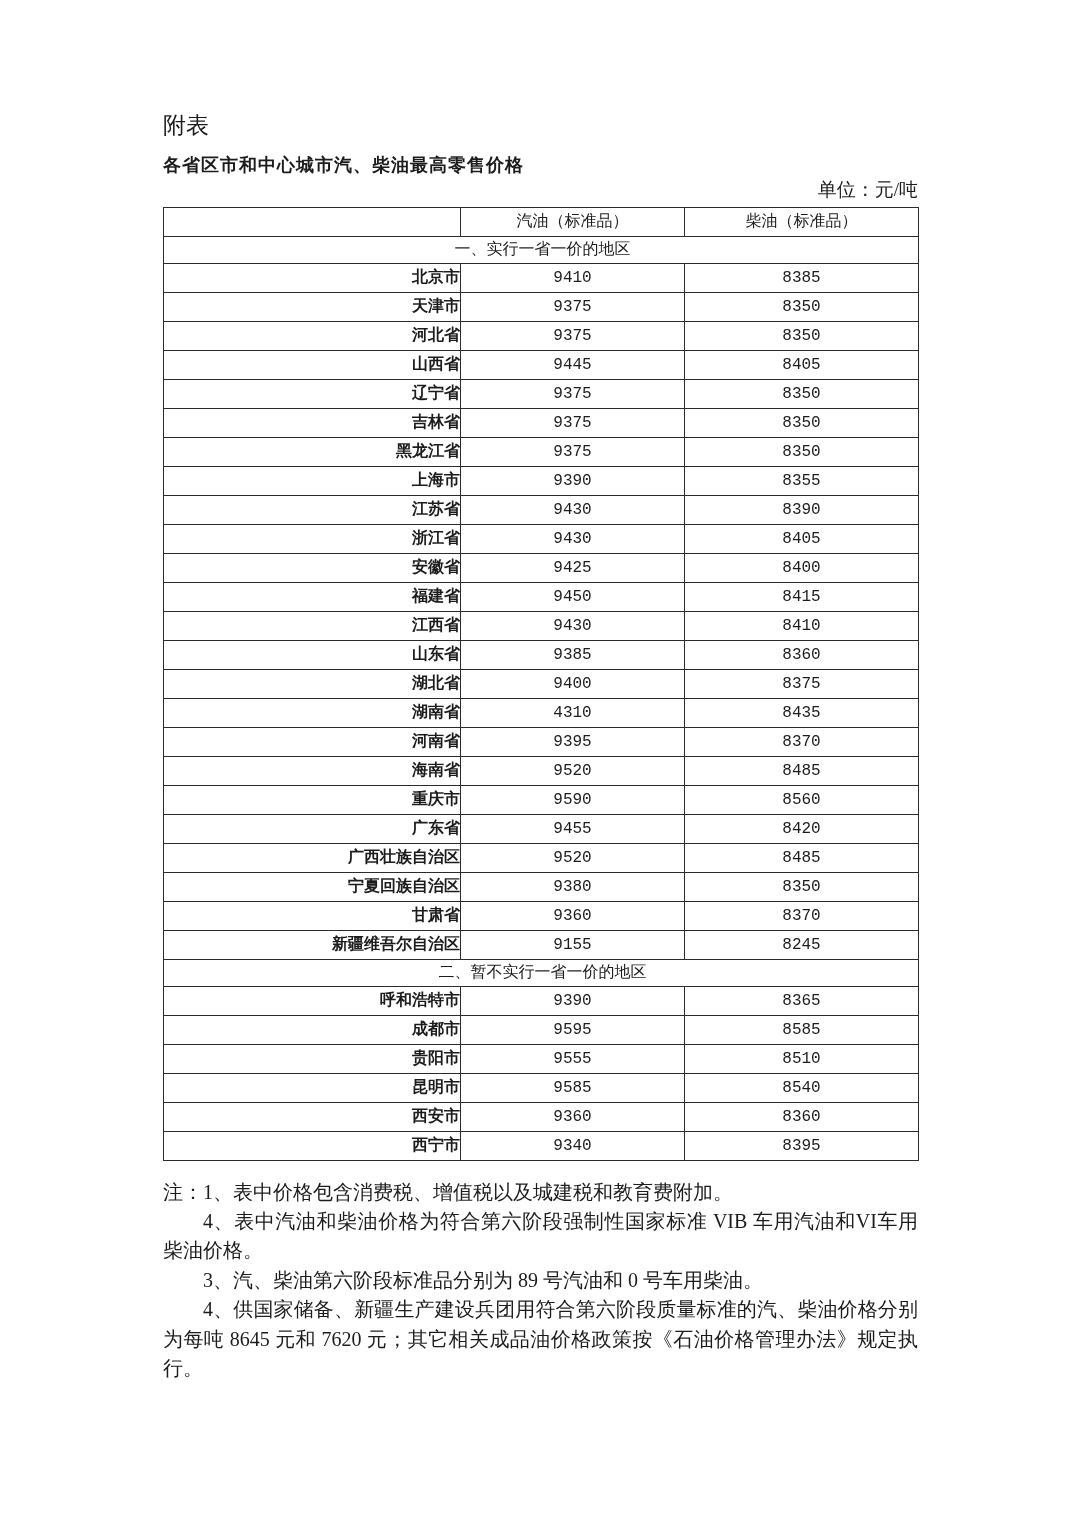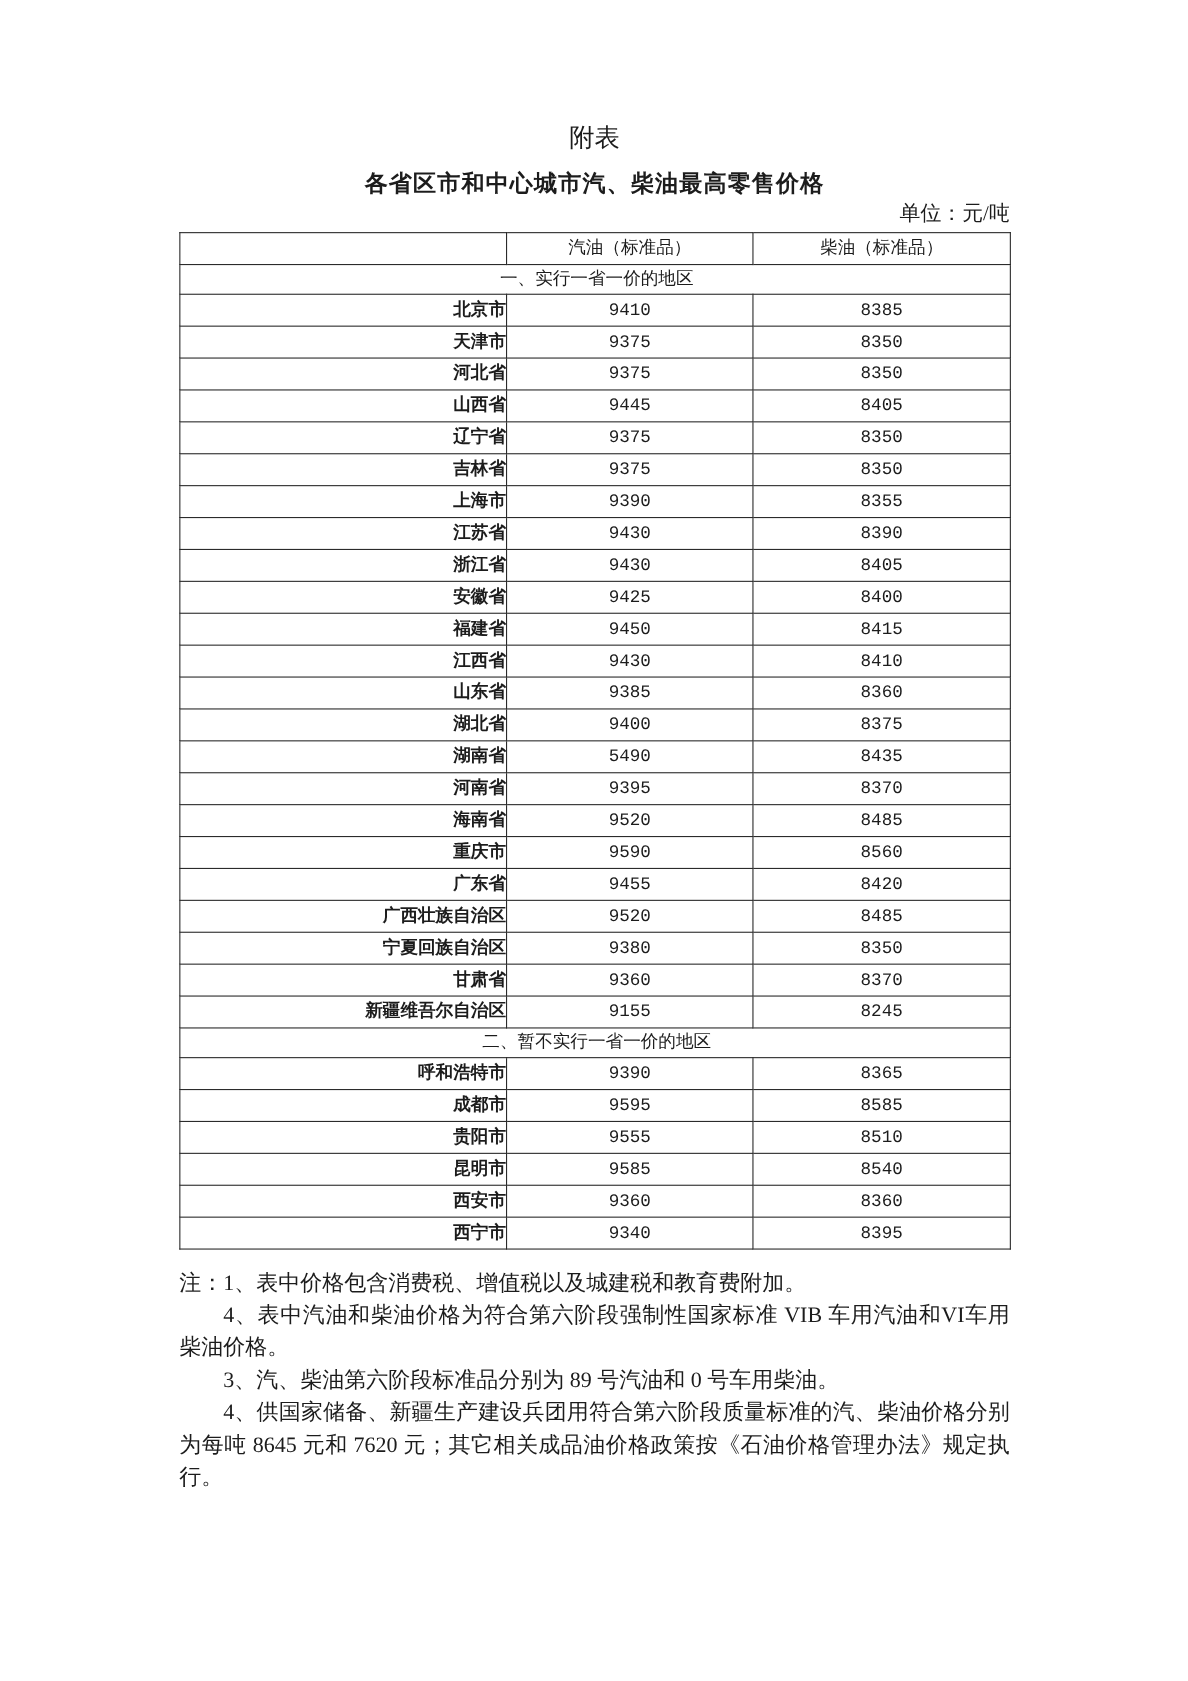--- a/index.html
+++ b/index.html
@@ -13,26 +13,26 @@
   }
   .page-content {
     position: absolute;
     left: 163px;
     top: 112px;
     width: 755px;
   }
   .doc-label {
     font-size: 23px;
     line-height: 1.2;
-    text-align: center;
+    text-align: left;
   }
   .doc-title {
-    font-size: 21px;
+    font-size: 18px;
     font-weight: bold;
-    text-align: center;
+    text-align: left;
     margin-top: 13px;
     letter-spacing: 1px;
   }
   .unit-line {
     font-size: 19px;
     text-align: right;
     margin-top: 0;
     margin-bottom: 4px;
   }
   table.price-table {
@@ -128,20 +128,25 @@
           <td class="region-cell">辽宁省</td>
           <td class="num-cell">9375</td>
           <td class="num-cell">8350</td>
         </tr>
         <tr>
           <td class="region-cell">吉林省</td>
           <td class="num-cell">9375</td>
           <td class="num-cell">8350</td>
         </tr>
         <tr>
+          <td class="region-cell">黑龙江省</td>
+          <td class="num-cell">9375</td>
+          <td class="num-cell">8350</td>
+        </tr>
+        <tr>
           <td class="region-cell">上海市</td>
           <td class="num-cell">9390</td>
           <td class="num-cell">8355</td>
         </tr>
         <tr>
           <td class="region-cell">江苏省</td>
           <td class="num-cell">9430</td>
           <td class="num-cell">8390</td>
         </tr>
         <tr>
@@ -169,21 +174,21 @@
           <td class="num-cell">9385</td>
           <td class="num-cell">8360</td>
         </tr>
         <tr>
           <td class="region-cell">湖北省</td>
           <td class="num-cell">9400</td>
           <td class="num-cell">8375</td>
         </tr>
         <tr>
           <td class="region-cell">湖南省</td>
-          <td class="num-cell">5490</td>
+          <td class="num-cell">4310</td>
           <td class="num-cell">8435</td>
         </tr>
         <tr>
           <td class="region-cell">河南省</td>
           <td class="num-cell">9395</td>
           <td class="num-cell">8370</td>
         </tr>
         <tr>
           <td class="region-cell">海南省</td>
           <td class="num-cell">9520</td>

